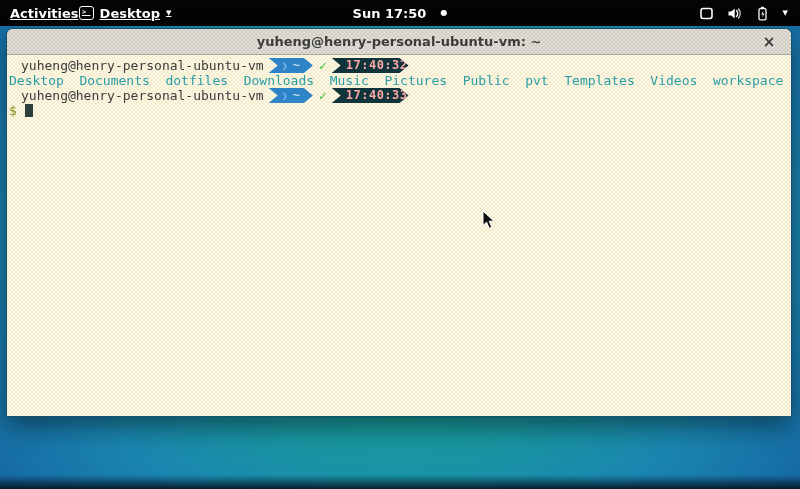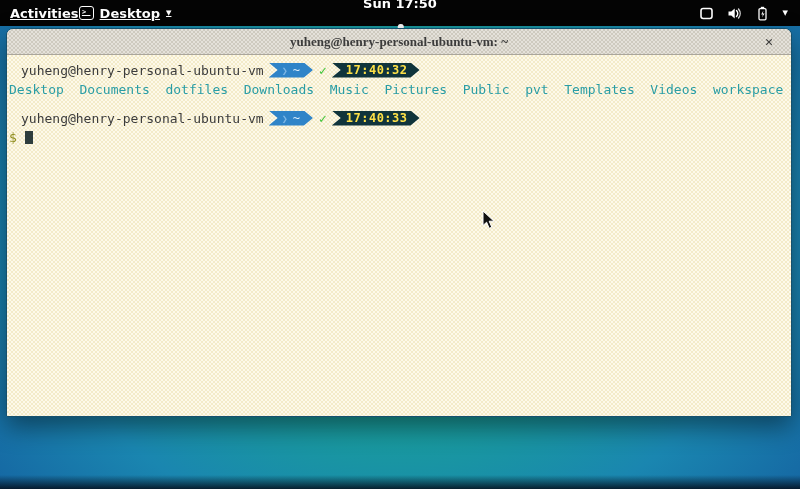--- a/index.html
+++ b/index.html
@@ -20,21 +20,21 @@
 
   
   .topbar {
     position:absolute; left:0; top:0; width:800px; height:26px;
     background:#040404; color:#fff;
     display:flex; align-items:center;
     font-size:13px; font-weight:bold;
   }
   .topbar-left { display:flex; align-items:center; padding-left:10px; flex:1;text-decoration:underline; }
   .topbar-center { position:absolute; left:0; right:0; top:0; height:26px;
-    display:flex; align-items:center; justify-content:center; gap:12px; pointer-events:none;flex-direction:column; }
+    display:flex; align-items:center; justify-content:center; gap:12px; pointer-events:none; }
   .topbar-right { display:flex; align-items:center; gap:13px; padding-right:12px; margin-left:auto; }
   .app-menu { display:flex; align-items:center; gap:6px; cursor:default; }
   .term-glyph {
     display:inline-flex; align-items:center; justify-content:center;
     width:15px; height:14px; border:1.5px solid #fff; border-radius:3px;
     font-family:"DejaVu Sans Mono", monospace; font-size:7px; font-weight:bold; line-height:1;
     padding-bottom:2px;
   }
   .chev-down { font-size:7px; line-height:1; }
   .notif-dot { font-size:8px; line-height:1; margin-left:2px; }
@@ -48,55 +48,55 @@
     display:flex; flex-direction:column; overflow:hidden;
   }
   .titlebar {
     height:26px; flex:0 0 26px;
     background-color:#d7d3cb;
     background-image:repeating-conic-gradient(#e4e1da 0% 25%, #cecabf 25% 50%);
     background-size:4px 4px;
     border-bottom:1px solid #aaa69c;
     display:flex; align-items:center; justify-content:center;
     position:relative;
-    font-size:13px; font-weight:bold; color:#3c3c3c;font-family:Liberation Serif, serif;
+    font-size:13px; font-weight:bold; color:#3c3c3c;
   }
   .close-btn {
     position:absolute; right:12px; top:0; height:26px; width:20px;
     display:flex; align-items:center; justify-content:center;
     font-size:15px; font-weight:bold; color:#3a3a3a; cursor:default;
   }
   .terminal-body {
     flex:1;
     background-color:#f6efd2;
     background-image:repeating-conic-gradient(#fdf9ea 0% 25%, #f3ebc9 25% 50%);
     background-size:4px 4px;
     font-family:"DejaVu Sans Mono", monospace;
     font-size:13px; line-height:15px; color:#3a3a3a;
     padding:3px 2px 0 2px;
   }
-  .tline { height:24px; white-space:nowrap; }
+  .tline { height:15px; white-space:nowrap; }
   .prompt-line { display:flex; align-items:center; padding-left:12px; }
   .user-host { color:#3c3c3c; }
   .pl-seg {
     display:inline-flex; align-items:center; height:15px;
     font-size:12px;
   }
   .pl-blue {
     margin-left:5px;
     background:#2f84c8; color:#d8ecfb;
     padding:0 13px 0 13px;
     clip-path:polygon(0 0, calc(100% - 9px) 0, 100% 50%, calc(100% - 9px) 100%, 0 100%, 9px 50%);
   }
   .pl-inner-chev { color:#7cb6e4; margin-right:5px; font-weight:bold; font-size:10px; }
   .pl-check { color:#3fc43a; font-weight:bold; margin-left:6px; font-size:13px; }
   .pl-dark {
     margin-left:5px;
-    background:#10343b; color:#fde047; font-weight:bold;
-    padding:0 12px 0 14px; letter-spacing:0.5px;
+    background:#10343b; color:#fca5a5; font-weight:bold;
+    padding:0 1px 0 14px; letter-spacing:0.5px;
     clip-path:polygon(0 0, calc(100% - 9px) 0, 100% 50%, calc(100% - 9px) 100%, 0 100%, 9px 50%);
   }
   .cmd-symbol { color:#8f8d1e; }
   .cmd-text { color:#7d8f1a; }
   .dir-name { color:#2a9da5; margin-right:1.2em; }
   .block-cursor {
     display:inline-block; width:8px; height:13px;
     background:#2e3d3d; vertical-align:-2px; margin-left:8px;
   }
 

